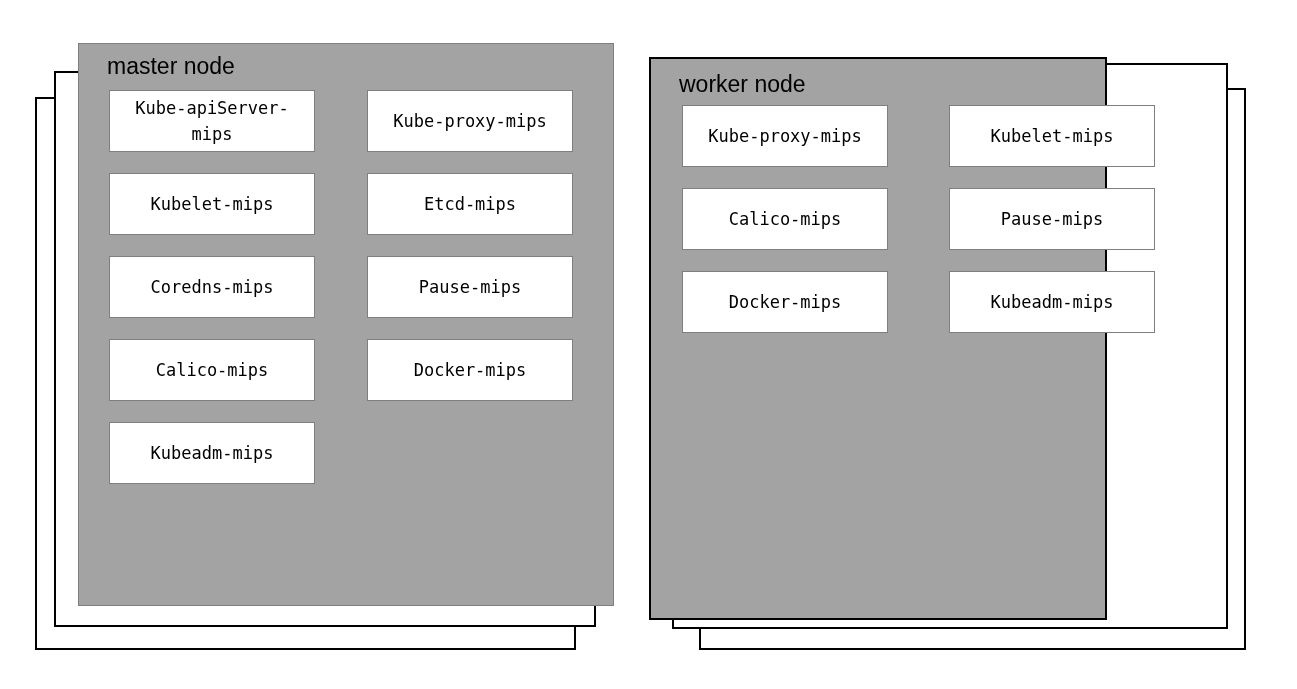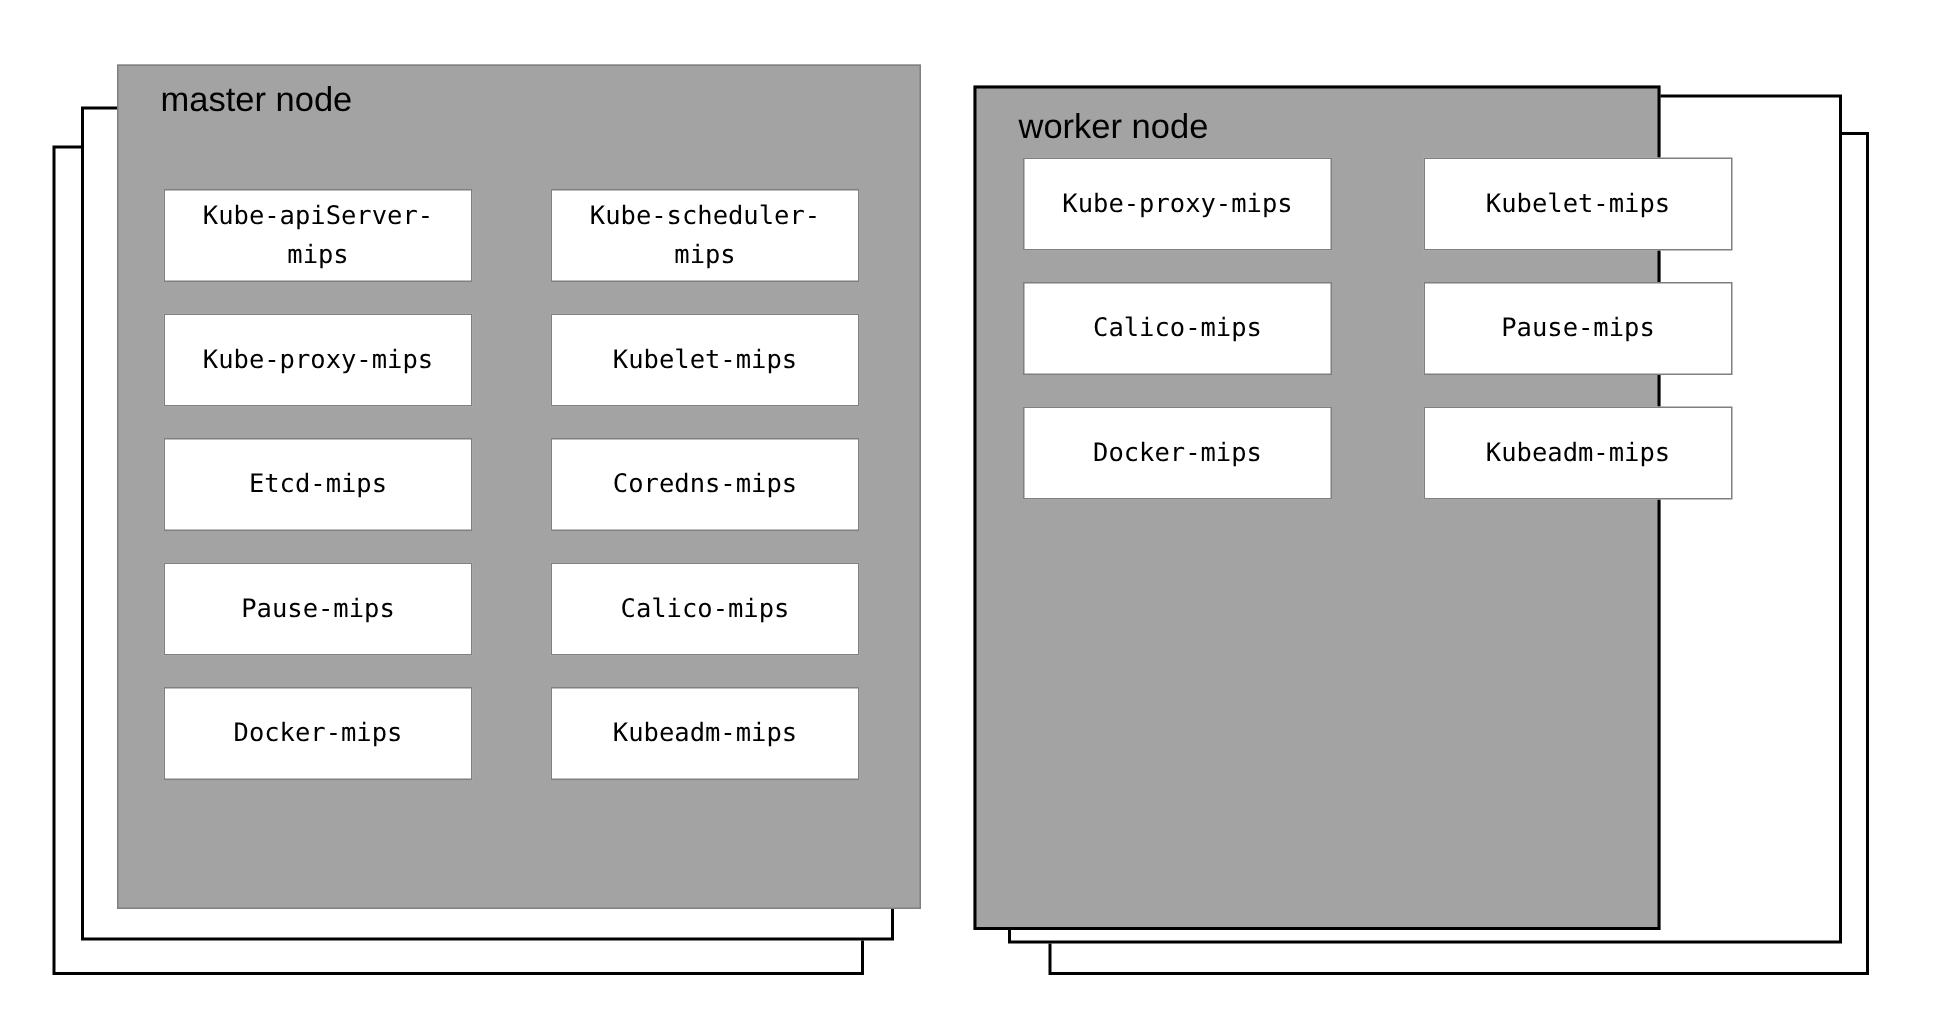--- a/index.html
+++ b/index.html
@@ -59,21 +59,20 @@
     position: absolute;
     display: grid;
     grid-auto-flow: row;
   }
   .node-panel.master .component-grid {
     left: 30px; top: 46px;
     grid-template-columns: 206px 206px;
     grid-template-rows: repeat(6, 62px);
     column-gap: 52px;
     row-gap: 21px;
-    margin-top: 36px;
   }
   .node-panel.worker .component-grid {
     left: 31px; top: 46px;
     grid-template-columns: 206px 206px;
     grid-template-rows: repeat(3, 62px);
     column-gap: 61px;
     row-gap: 21px;
   }
   .comp-box {
     box-sizing: border-box;
@@ -95,21 +94,20 @@
 <body>
 
 <div class="canvas">
 
   <div class="stack-layer master-l3"></div>
   <div class="stack-layer master-l2"></div>
   <div class="node-panel master">
     <div class="node-title">master node</div>
     <div class="component-grid">
       <div class="comp-box">Kube-apiServer-mips</div>
-      <div class="comp-box">Kube-scheduler-mips</div>
       <div class="comp-box">Kube-proxy-mips</div>
       <div class="comp-box">Kubelet-mips</div>
       <div class="comp-box">Etcd-mips</div>
       <div class="comp-box">Coredns-mips</div>
       <div class="comp-box">Pause-mips</div>
       <div class="comp-box">Calico-mips</div>
       <div class="comp-box">Docker-mips</div>
       <div class="comp-box">Kubeadm-mips</div>
     </div>
   </div>

